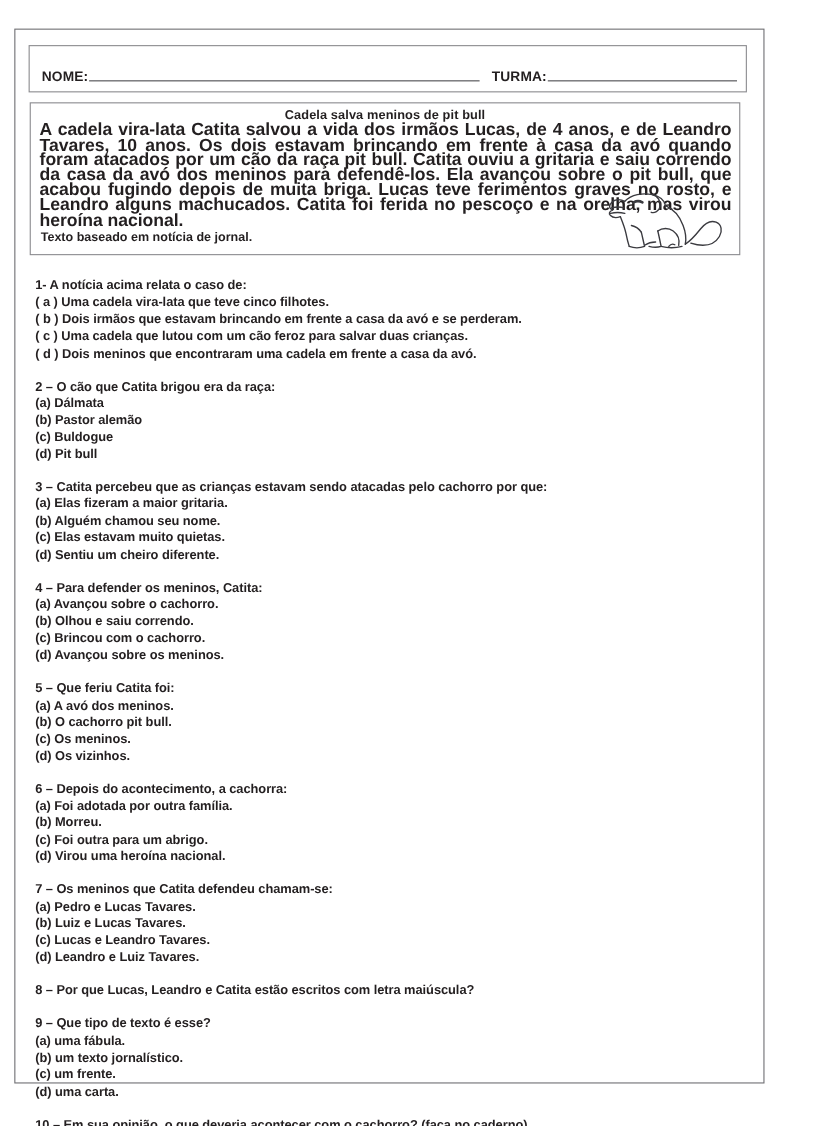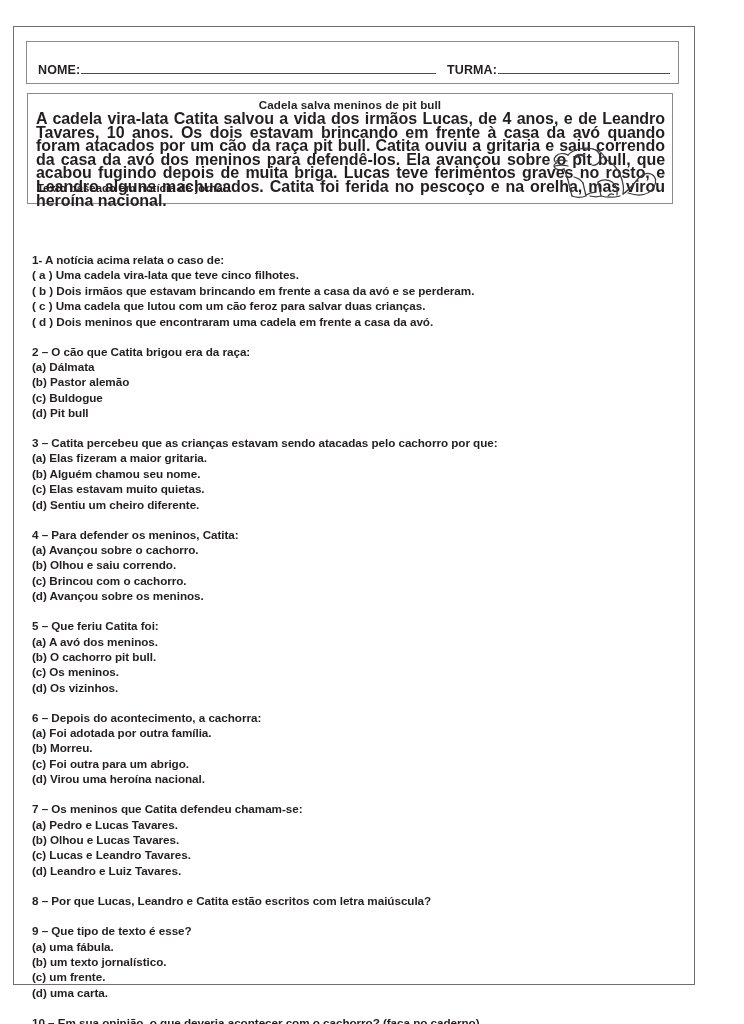--- a/index.html
+++ b/index.html
@@ -67,21 +67,21 @@
   .rule.nome { flex: 0 0 355px; }
   .rule.turma { flex: 0 0 172px; }
   .id-spacer { flex: 1 1 auto; }
 
   
   .text-box {
     position: absolute;
     left: 27px;
     top: 93px;
     width: 646px;
-    height: 111px;
+    height: 139px;
     border: 1.1px solid #8a8a8e;
     box-sizing: border-box;
     background: #fff;
   }
   .text-title {
     text-align: center;
     font-size: 11.6px;
     font-weight: bold;
     margin: 4px 0 0 0;
     letter-spacing: .1px;
@@ -237,21 +237,21 @@
       <p class="q-stem">6 – Depois do acontecimento, a cachorra:</p>
       <p class="q-opt">(a) Foi adotada por outra família.</p>
       <p class="q-opt">(b) Morreu.</p>
       <p class="q-opt">(c) Foi outra para um abrigo.</p>
       <p class="q-opt">(d) Virou uma heroína nacional.</p>
     </div>
 
     <div class="q-block">
       <p class="q-stem">7 – Os meninos que Catita defendeu chamam-se:</p>
       <p class="q-opt">(a) Pedro e Lucas Tavares.</p>
-      <p class="q-opt">(b) Olhou e Lucas Tavares.</p>
+      <p class="q-opt">(b) Luiz e Lucas Tavares.</p>
       <p class="q-opt">(c) Lucas e Leandro Tavares.</p>
       <p class="q-opt">(d) Leandro e Luiz Tavares.</p>
     </div>
 
     <div class="q-block open">
       <p class="q-stem">8 – Por que Lucas, Leandro e Catita estão escritos com letra maiúscula?</p>
     </div>
 
     <div class="q-block">
       <p class="q-stem">9 – Que tipo de texto é esse?</p>

